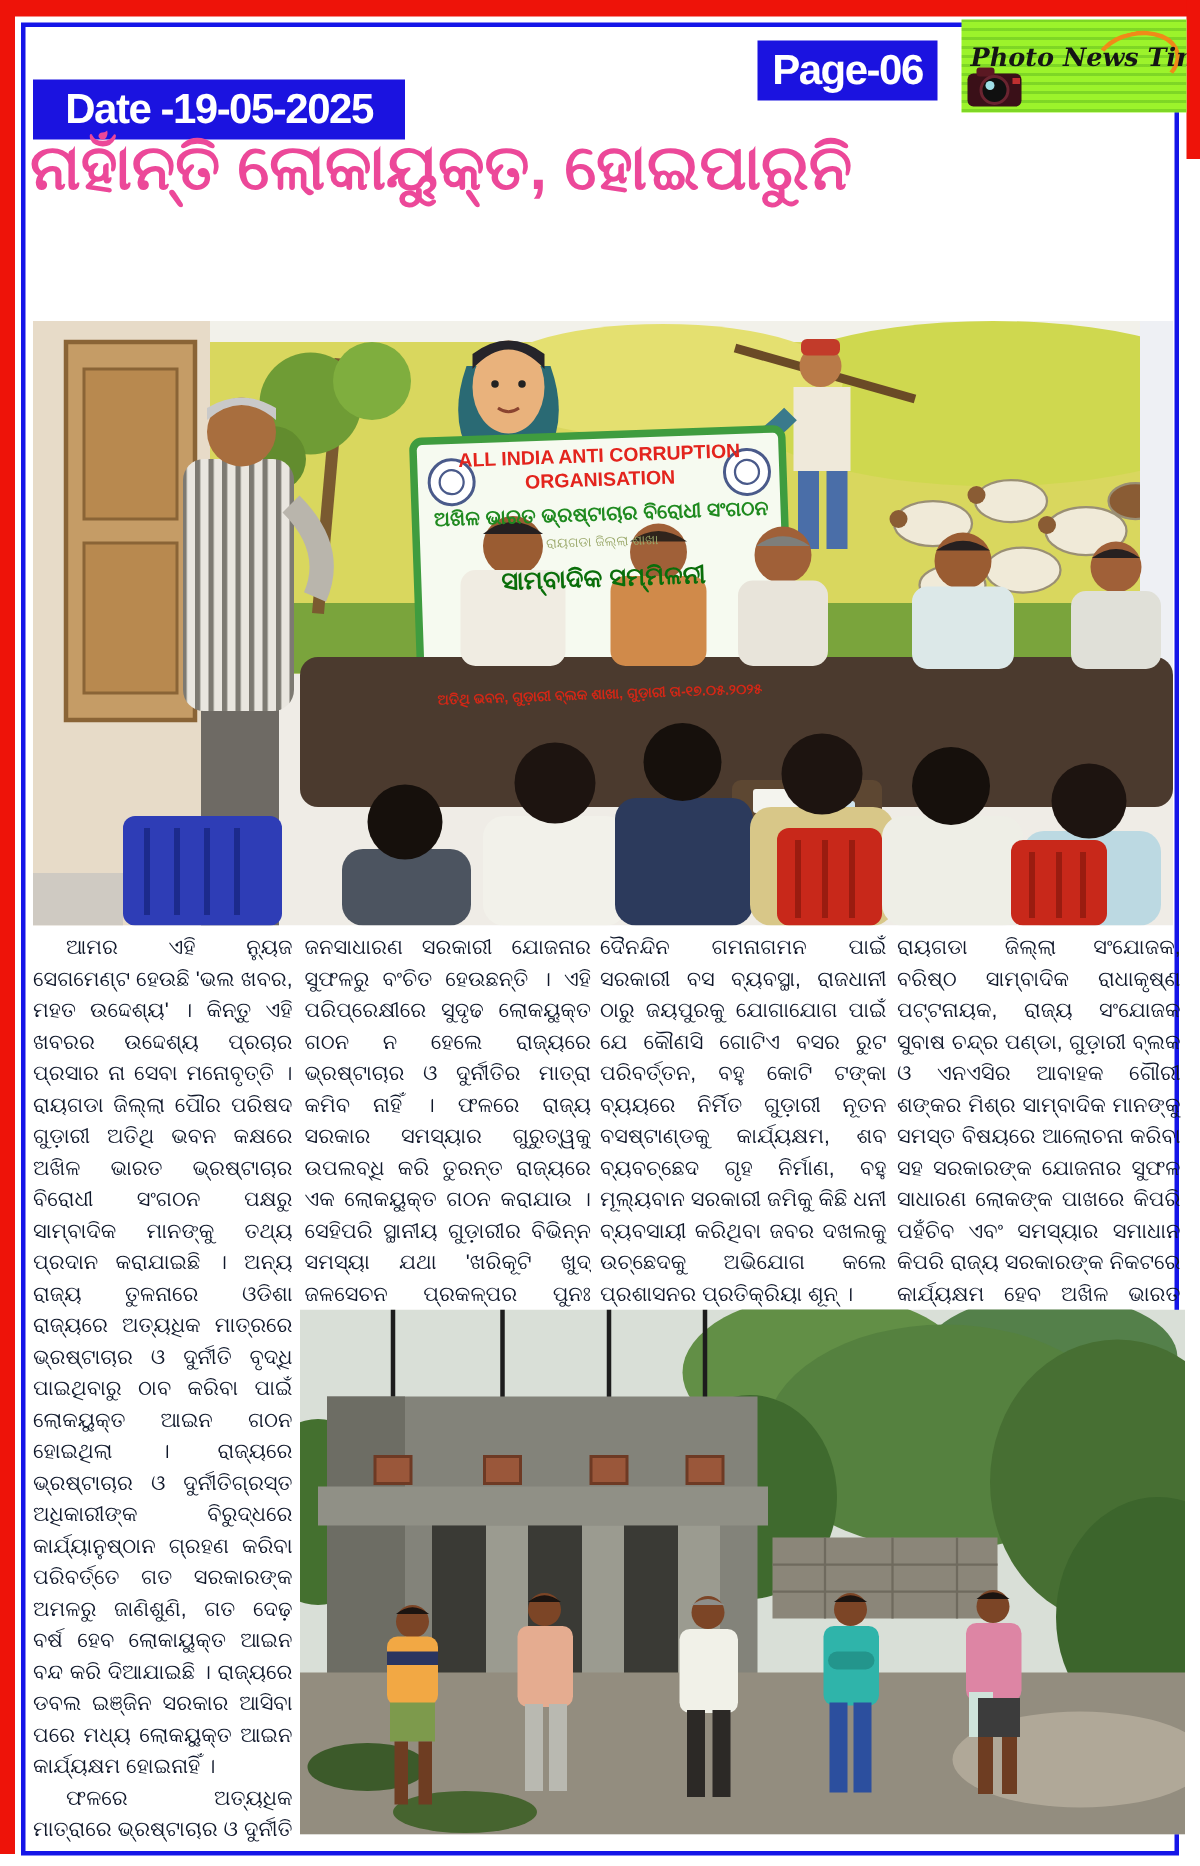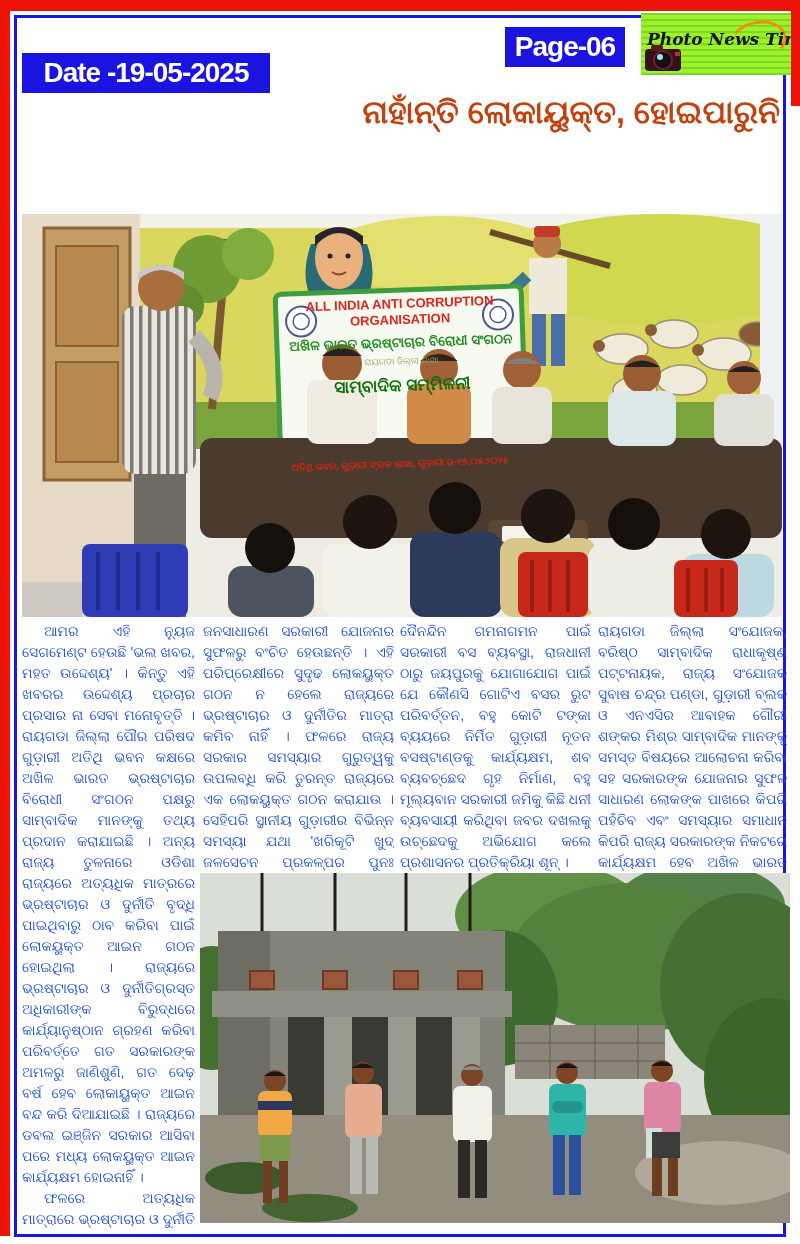--- a/index.html
+++ b/index.html
@@ -25,40 +25,40 @@
       background:repeating-linear-gradient(180deg,rgba(90,180,30,.45) 0 2px,rgba(0,0,0,0) 2px 6px);}
   #logo-text{position:absolute;left:6px;top:16px;width:142px;color:#151515;
       font-family:"DejaVu Serif","Liberation Serif",serif;font-style:italic;font-weight:bold;
       font-size:17px;white-space:nowrap;}
   #logo-swoosh{position:absolute;left:88px;top:8px;width:52px;height:34px;
       border:3px solid #f08a18;border-left-color:transparent;border-bottom-color:transparent;
       border-radius:50%;transform:rotate(-12deg);}
   #logo-camera{position:absolute;left:2px;top:30px;width:44px;height:30px;}
 
   
-  #headline{left:20px;top:82px;width:760px;text-align:right;color:#c2410c;
-      font-weight:bold;font-size:32px;line-height:60px;}
+  #headline{left:20px;top:82px;width:760px;text-align:left;color:#ec4899;
+      font-weight:bold;font-size:42px;line-height:60px;}
 
   
   #photo-meeting{left:22px;top:214px;width:760px;height:403px;}
   #photo-sluice{left:200px;top:873px;width:590px;height:350px;}
 
   
   .banner-text{position:absolute;left:258px;top:82px;width:242px;text-align:center;
       transform:rotate(-2deg);line-height:1.2;}
   .b-org{color:#e3241d;font-weight:bold;font-size:13px;padding:0 26px;}
   .b-odia{color:#1f8a1f;font-weight:bold;font-size:13.5px;margin-top:8px;}
   .b-branch{color:#9aa86a;font-size:9px;margin-top:5px;}
   .b-event{color:#0a6e0a;font-weight:bold;font-size:17px;margin-top:9px;}
   .banner-strip{position:absolute;left:254px;top:239px;width:248px;height:21px;
       text-align:center;transform:rotate(-2deg);color:#d42716;font-weight:bold;
       font-size:9.5px;line-height:21px;overflow:hidden;}
 
   
-  .col{position:absolute;overflow:hidden;color:#1d4ed8;}
+  .col{position:absolute;overflow:hidden;color:#0f172a;}
   #col-1{left:22px;top:621px;width:173px;height:611px;}
   #col-2{left:203px;top:621px;width:191px;height:254px;}
   #col-3{left:400px;top:621px;width:191px;height:254px;}
   #col-4{left:598px;top:621px;width:189px;height:260px;}
   .col p{margin:0;font-size:14px;line-height:21px;text-align:justify;text-indent:22px;}
   .col p.cont{text-indent:0;}
 </style>
 </head>
 <body>
 

